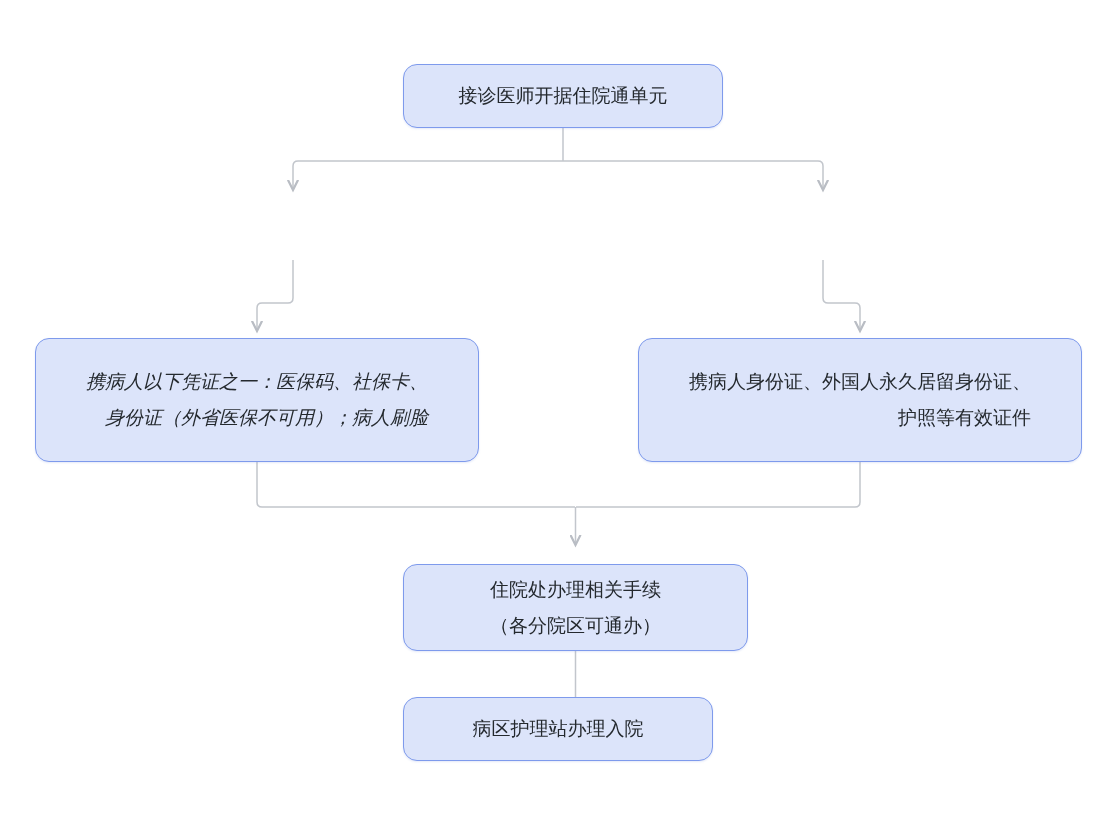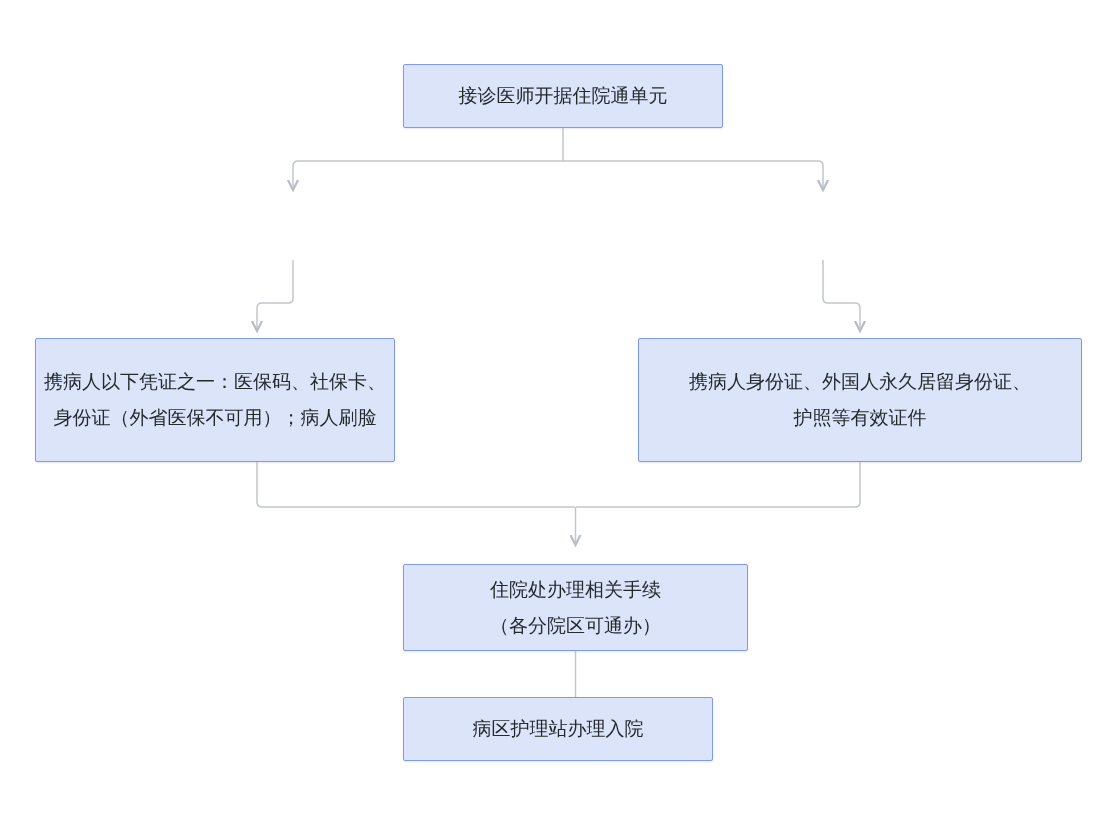--- a/index.html
+++ b/index.html
@@ -21,35 +21,35 @@
     top: 0;
     width: 1114px;
     height: 840px;
     pointer-events: none;
   }
   .node {
     position: absolute;
     box-sizing: border-box;
     background: #dce4fa;
     border: 1px solid #7e9aec;
-    border-radius: 2px;
+    border-radius: 14px;
     display: flex;
     align-items: center;
     justify-content: center;
-    text-align: center;
+    text-align: right;
     font-size: 19px;
     line-height: 36px;
     color: #24292e;
     white-space: pre-line;
     box-shadow: 0 1px 2px rgba(150,170,230,0.25);
   }
   .node-start   { left: 403px; top:  64px; width: 320px; height: 64px; }
   .node-insur   { left: 107px; top: 197px; width: 371px; height: 63px; }
   .node-selfpay { left: 638px; top: 197px; width: 371px; height: 63px; }
-  .node-insdoc  { left:  35px; top: 338px; width: 360px; height: 124px; }
+  .node-insdoc  { left:  35px; top: 338px; width: 444px; height: 124px; font-style: italic; }
   .node-selfdoc { left: 638px; top: 338px; width: 444px; height: 124px; font-family: Liberation Serif, serif; }
   .node-office  { left: 403px; top: 564px; width: 345px; height: 87px; }
   .node-ward    { left: 403px; top: 697px; width: 310px; height: 64px; }
 </style>
 </head>
 <body>
 
 <div class="canvas">
 
   <svg class="edges" width="1114" height="840" viewBox="0 0 1114 840" fill="none" stroke="#c2c6cc" stroke-width="1.5">

